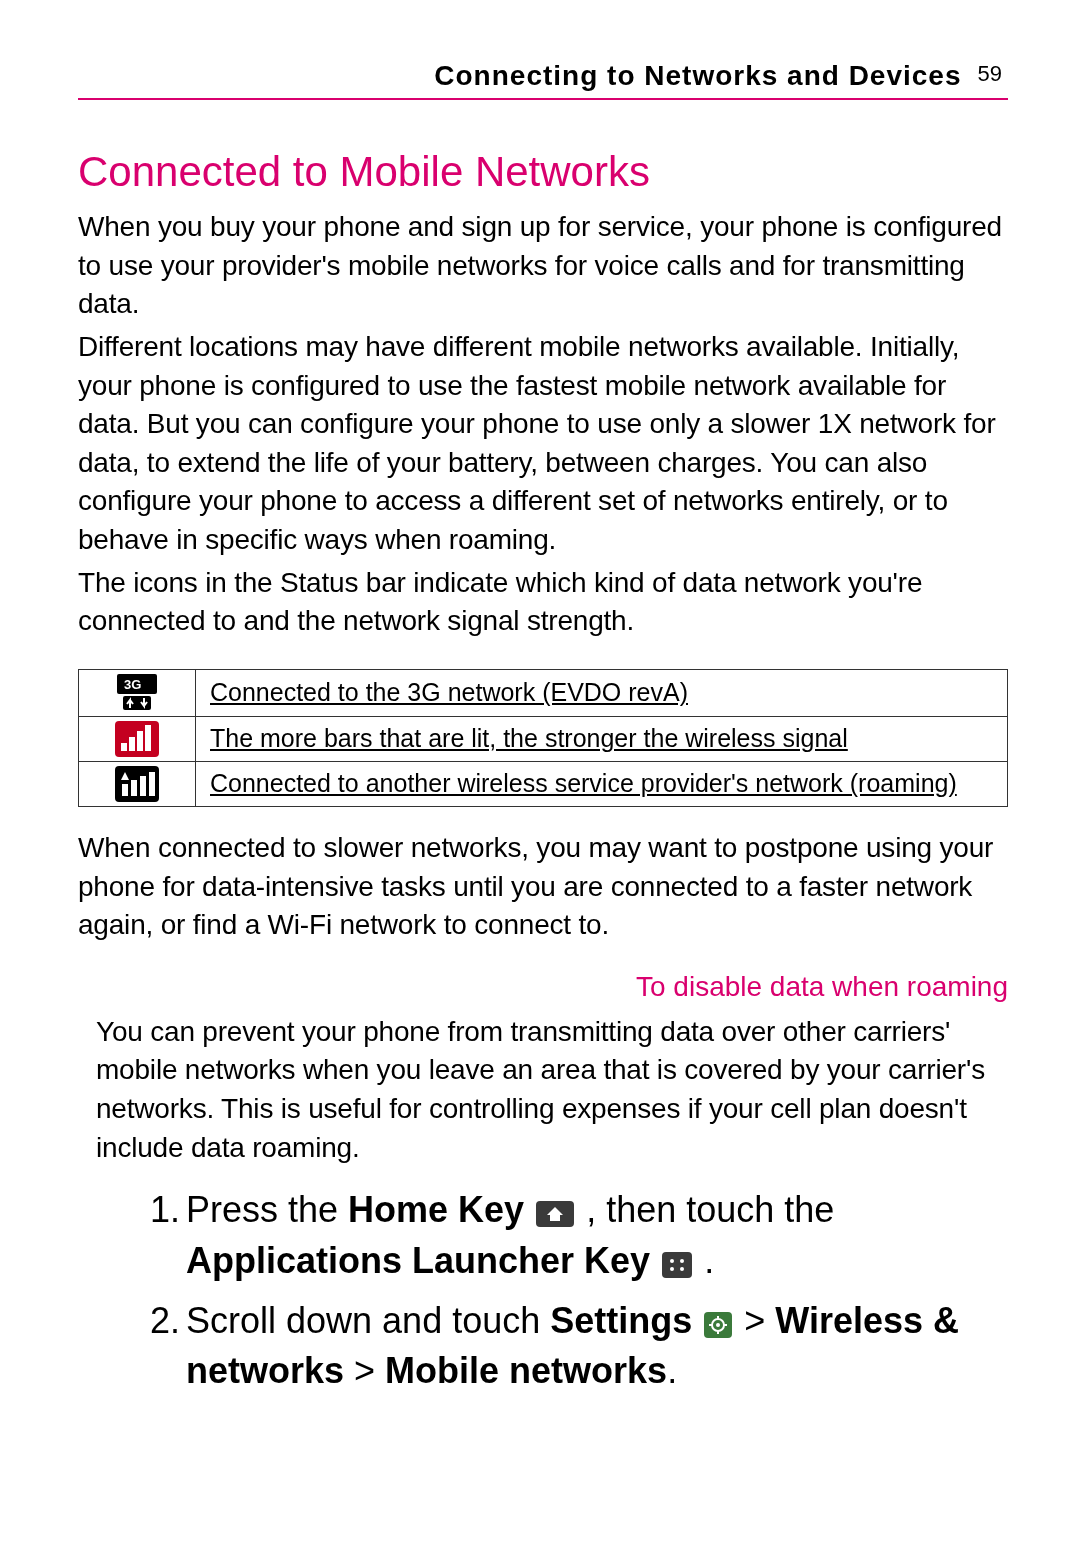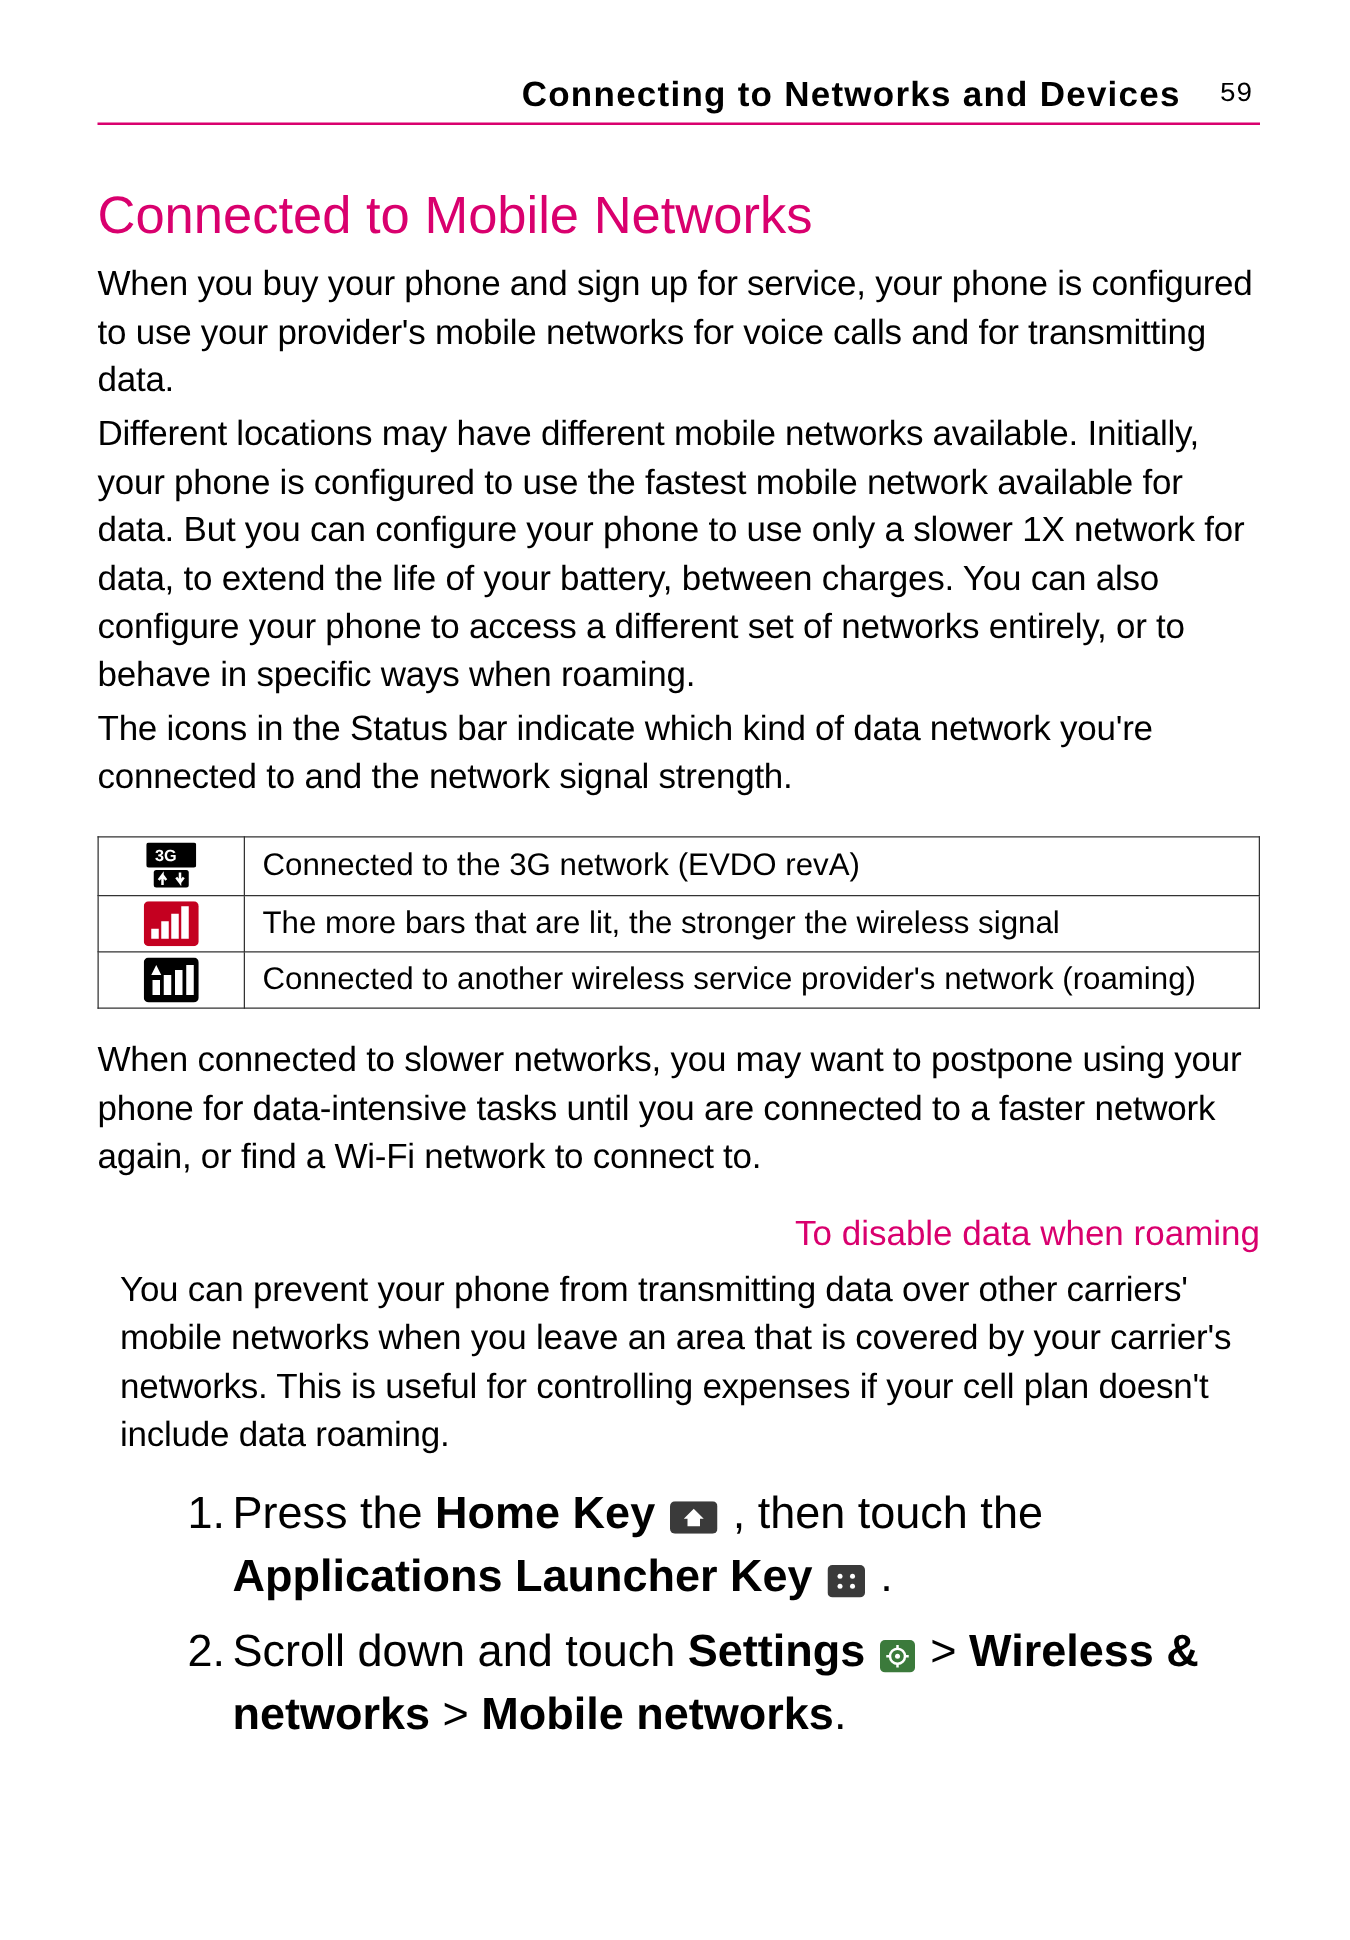--- a/index.html
+++ b/index.html
@@ -15,36 +15,35 @@
     position: relative;
     width: 1080px;
     height: 1552px;
     box-sizing: border-box;
     padding: 60px 72px 0 78px;
   }
   .running-head {
     display: flex;
     justify-content: flex-end;
     align-items: baseline;
-    gap: 31px;
+    gap: 16px;
     padding-right: 6px;
     border-bottom: 2px solid #d9006e;
     padding-bottom: 6px;
   }
   .running-head .title {
     font-size: 28px;
     font-weight: 600;
     letter-spacing: 1px;
   }
   .running-head .pagenum {
     font-size: 22px;
     color: #000;
     position: relative;
     top: -4px;
-    font-family: Liberation Mono, monospace;
   }
   .h1 {
     color: #d9006e;
     font-size: 42px;
     font-weight: 400;
     margin: 48px 0 12px 0;
     letter-spacing: 0px;
   }
   .body {
     font-size: 28px;
@@ -63,20 +62,21 @@
     text-align: right;
   }
   .body.indent {
     margin-left: 18px;
   }
   
   table.icontable {
     border-collapse: collapse;
     width: 100%;
     margin: 28px 0 14px 0;
+    text-decoration: underline;
   }
   table.icontable td {
     border: 1px solid #333;
     padding: 6px 14px;
     vertical-align: middle;
     font-size: 25px;
     color: #000;
   }
   table.icontable td.iconcell {
     width: 108px;

